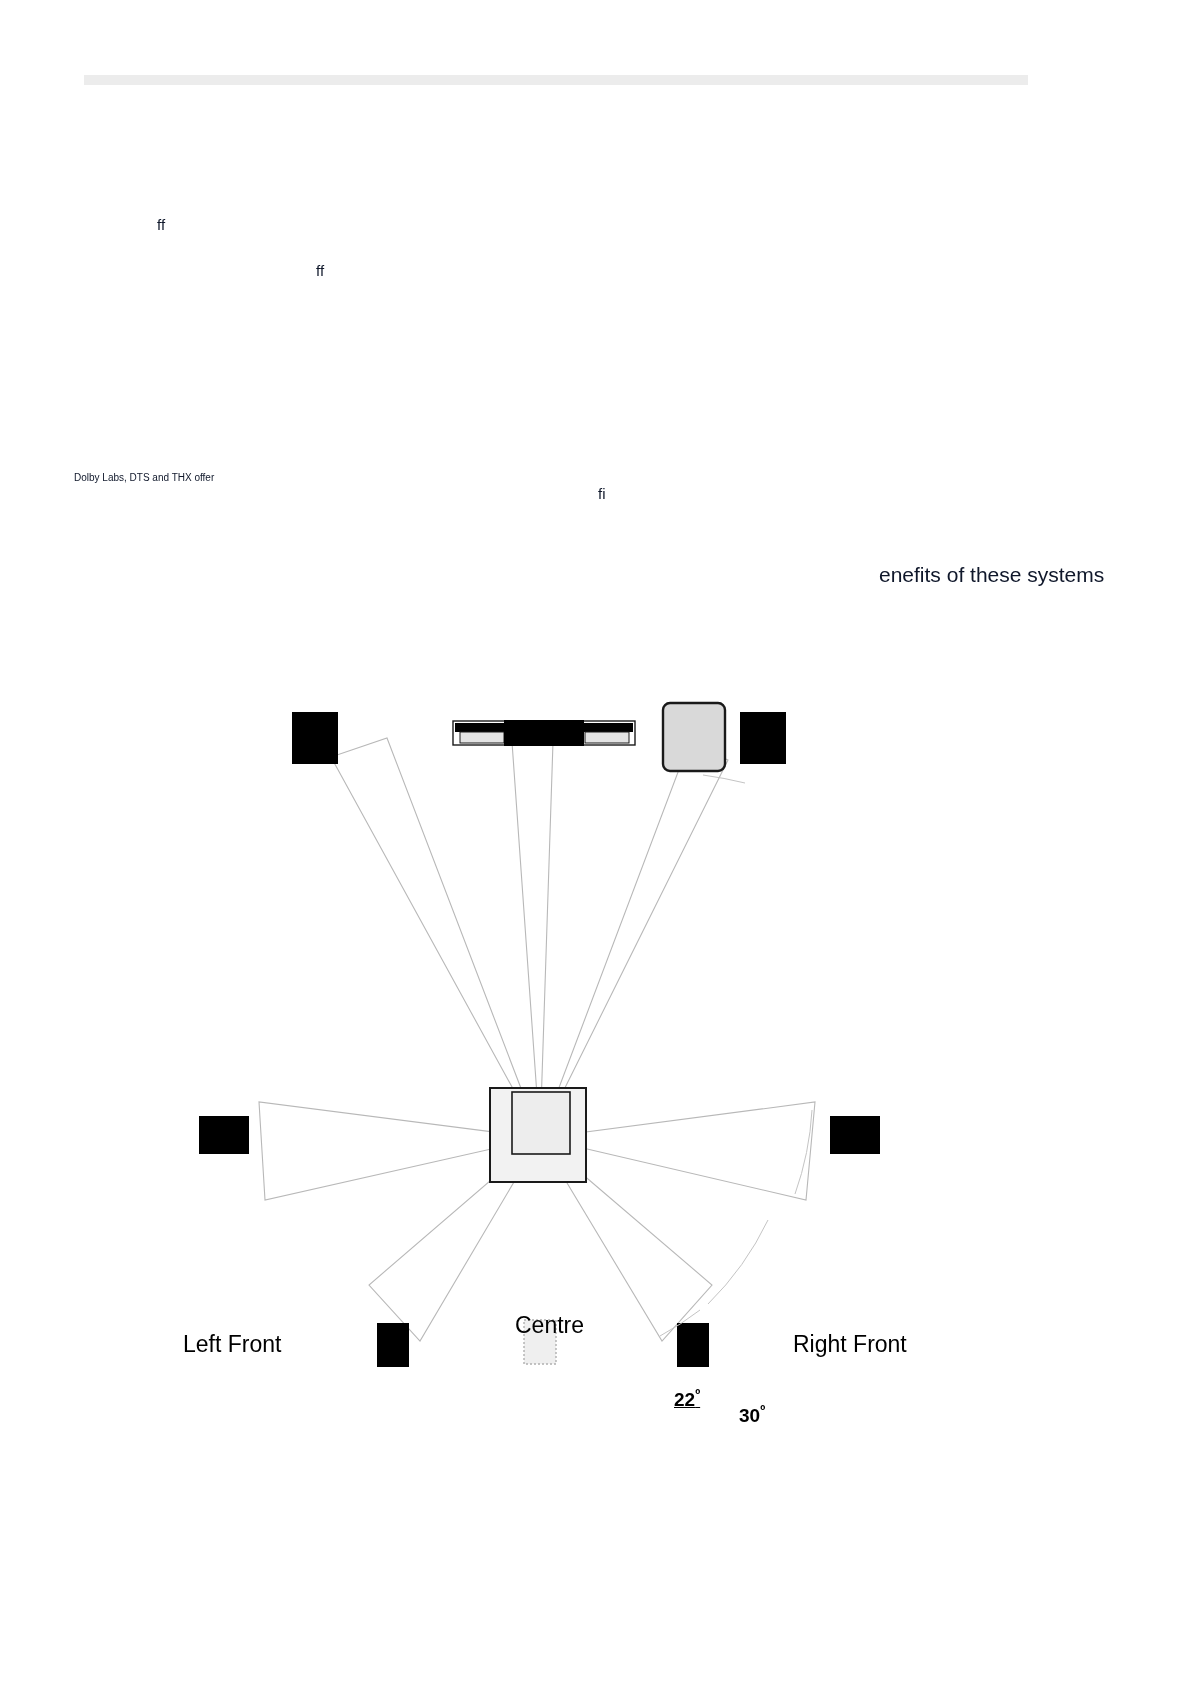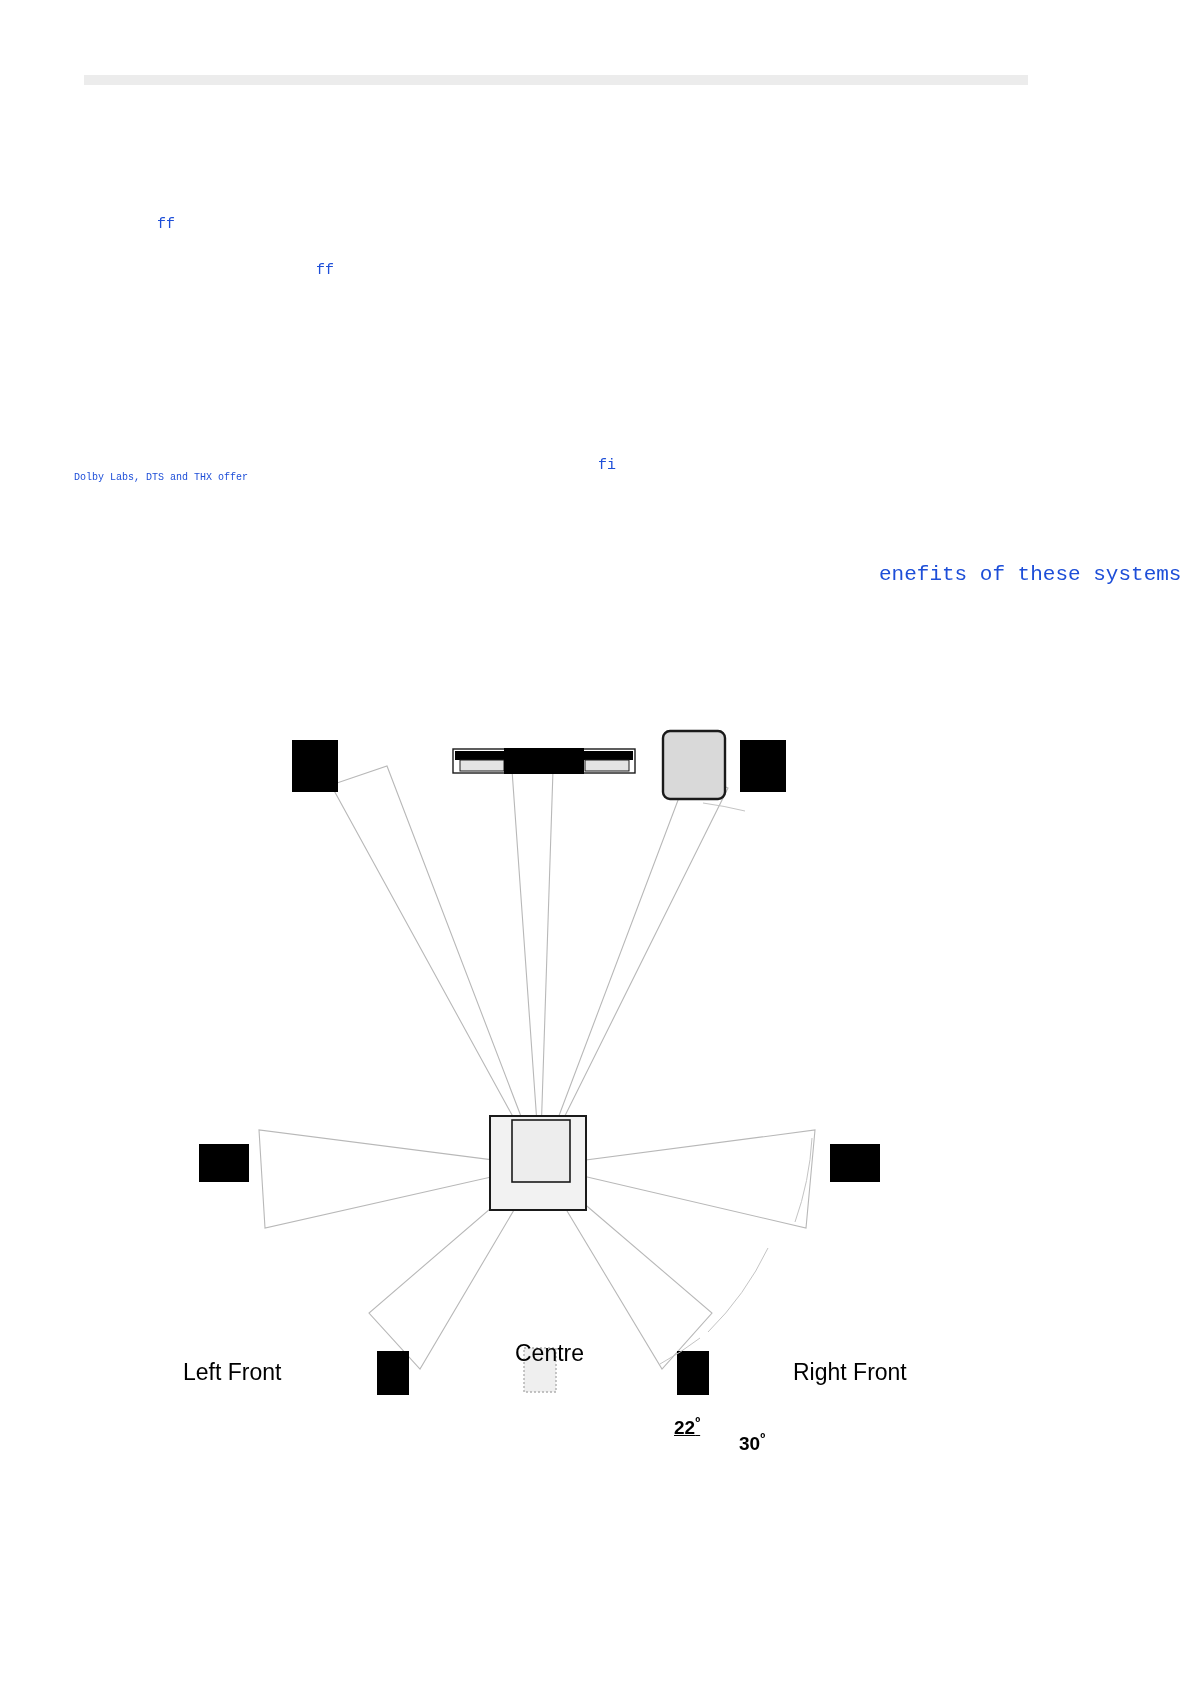--- a/index.html
+++ b/index.html
@@ -27,37 +27,37 @@
     left: 84px;
     top: 75px;
     width: 944px;
     height: 10px;
     background: #ececec;
   }
 
   
   .frag {
     position: absolute;
-    color: #1d4ed8;
-    font-family: Liberation Mono, monospace;
+    color: #0f172a;
+    font-family: Liberation Sans, sans-serif;
     font-size: 15px;
     line-height: 1;
     white-space: pre;
   }
   .frag-ff1 { left: 157px; top: 217px; }
   .frag-ff2 { left: 316px; top: 263px; }
   .frag-dolby { left: 74px; top: 473px; font-size: 10px; }
-  .frag-fi { left: 598px; top: 458px; }
+  .frag-fi { left: 598px; top: 486px; }
   .frag-benefits { left: 879px; top: 564px; font-size: 21px; }
 
   
   .diagram {
     position: absolute;
     left: 0;
-    top: 648px;
+    top: 620px;
     width: 971px;
     height: 800px;
   }
   .diagram svg {
     position: absolute;
     left: 0;
     top: 0;
     display: block;
   }
 

